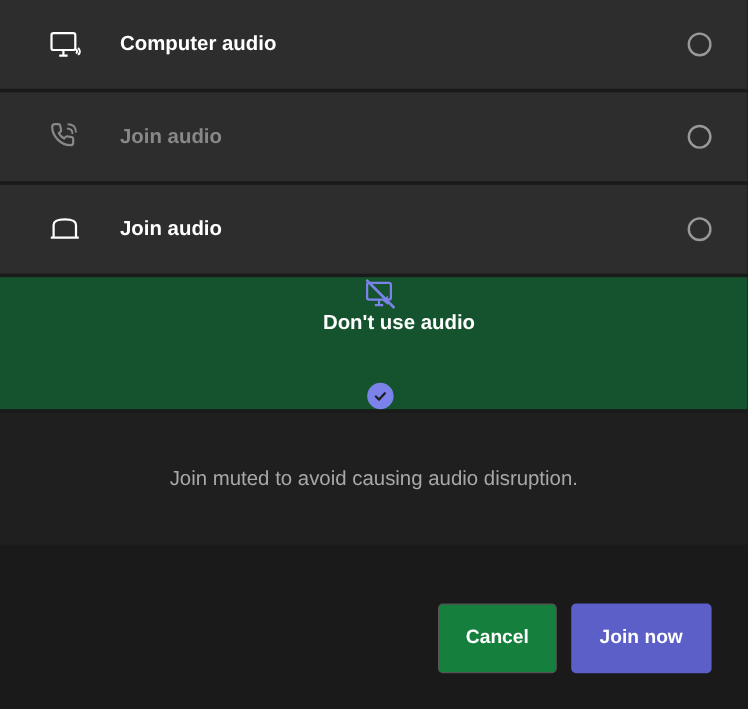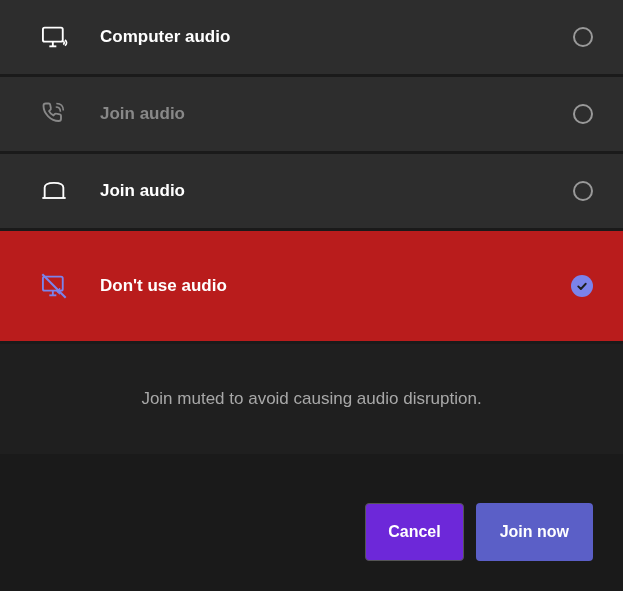--- a/index.html
+++ b/index.html
@@ -23,23 +23,24 @@
       height: 72px;
       background: #2d2d2d;
       margin-bottom: 3px;
       padding: 0 30px 0 40px;
       cursor: pointer;
     }
     .option-row.compact {
       height: 74px;
     }
     .option-row.selected {
-      background: #b91c1c;
+      background: #14532d;
       height: 110px;
       margin-top: 0;
+      flex-direction: column;
     }
     .option-icon {
       width: 28px;
       height: 28px;
       display: flex;
       align-items: center;
       justify-content: center;
       flex-shrink: 0;
     }
     .option-label {
@@ -92,21 +93,21 @@
     }
     .btn {
       padding: 10px 22px;
       font-size: 16px;
       font-weight: 600;
       border-radius: 4px;
       cursor: pointer;
       font-family: inherit;
     }
     .btn-secondary {
-      background: #6d28d9;
+      background: #15803d;
       color: #ffffff;
       border: 1px solid #555555;
       margin-left: 40px;
     }
     .btn-primary {
       background: #5b5fc7;
       color: #ffffff;
       border: none;
       padding: 20px 24px;
     }

